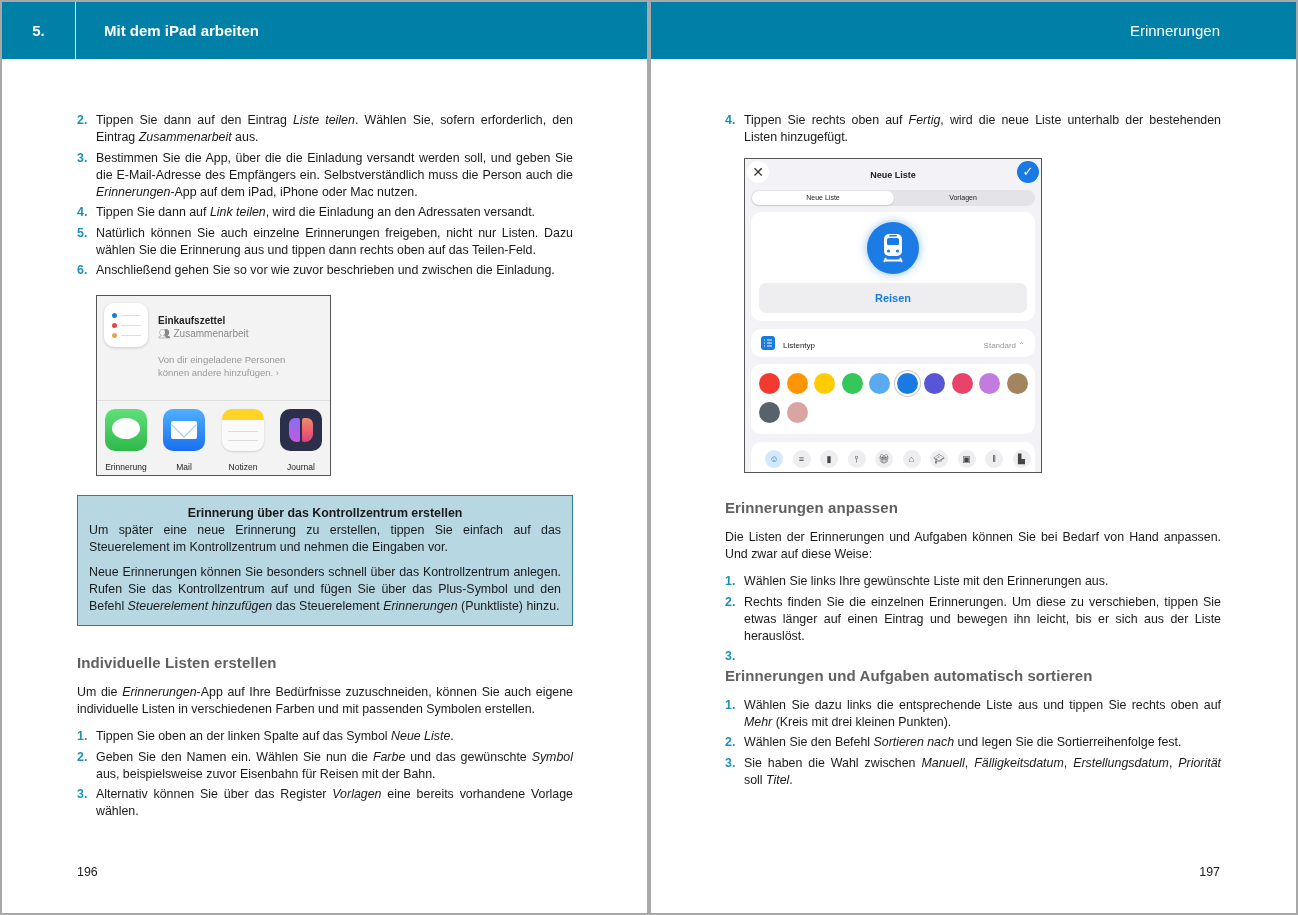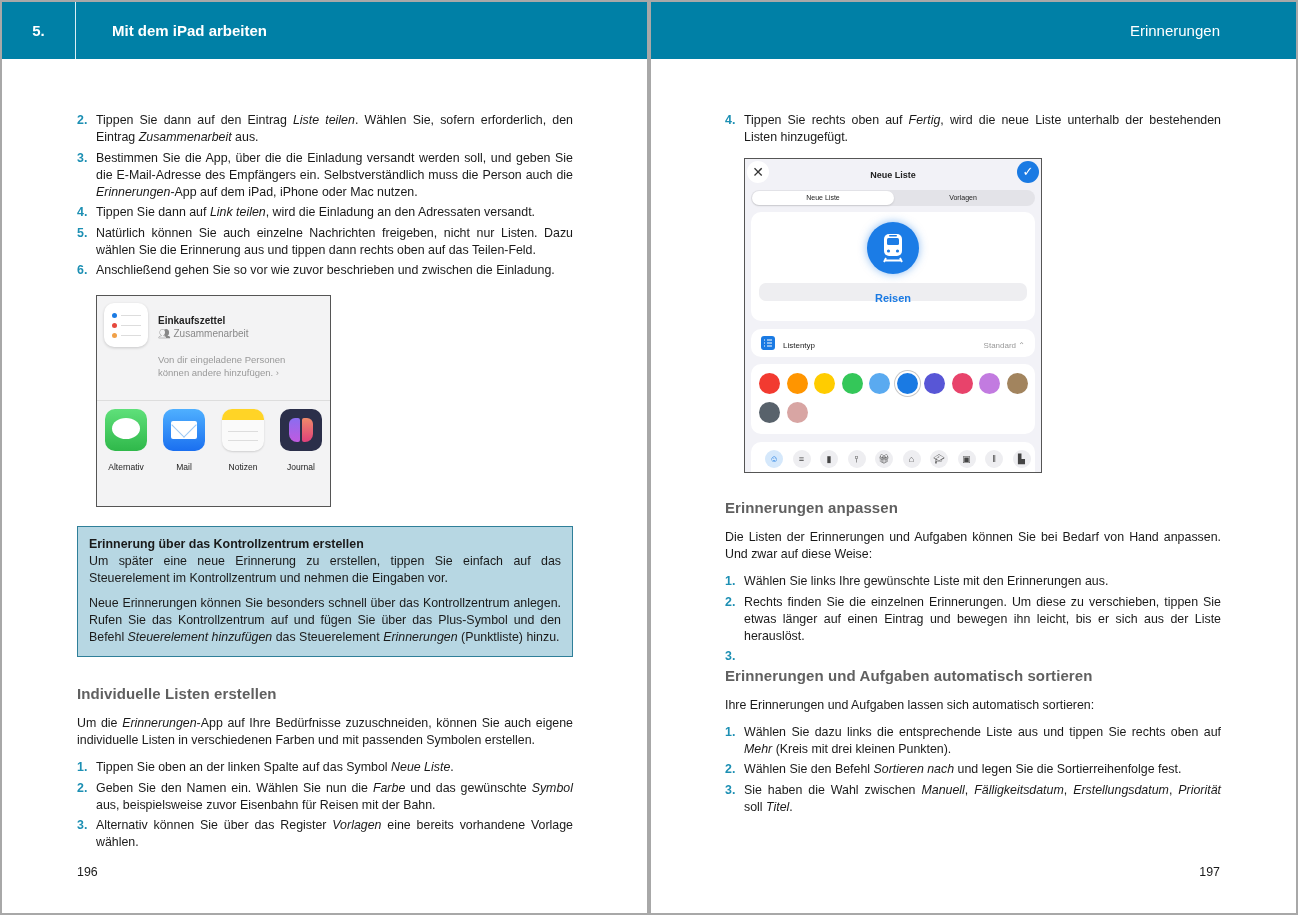--- a/index.html
+++ b/index.html
@@ -6,65 +6,65 @@
   html, body { width: 1298px; height: 915px; overflow: hidden; background: #a8a8a8; }
   body { font-family: "Liberation Sans", sans-serif; color: #1a1a1a; position: relative; }
 
   .page { position: absolute; top: 2px; height: 911px; background: #fff; overflow: hidden; }
   .page-left { left: 2px; width: 645px; }
   .page-right { left: 651px; width: 645px; }
 
   .header { position: absolute; top: 0; left: 0; right: 0; height: 57px; background: #0080a6; color: #fff; }
   .header .chapnum { position: absolute; left: 0; top: 0; width: 74px; height: 57px; border-right: 1px solid #d8eef5;
     font-weight: bold; font-size: 15px; line-height: 57px; text-align: center; }
-  .header .chaptitle { position: absolute; left: 110px; top: 0; line-height: 57px; font-weight: bold; font-size: 15px; text-align: center; }
+  .header .chaptitle { position: absolute; left: 102px; top: 0; line-height: 57px; font-weight: bold; font-size: 15px; text-align: center; }
   .header .rtitle { position: absolute; right: 76px; top: 0; line-height: 57px; font-size: 15px; }
 
   .content { position: absolute; font-size: 12.4px; line-height: 17px; }
   .left-content { left: 75px; width: 496px; top: 110px; }
   .right-content { left: 74px; width: 496px; top: 110px; }
 
   ol.steps { list-style: none; }
   ol.steps li { position: relative; padding-left: 19px; margin-bottom: 3.5px; text-align: justify; }
   ol.steps li .num { position: absolute; left: 0; top: 0; color: #1c8fb3; font-weight: bold; }
   em { font-style: italic; }
 
-  .sharesheet { width: 235px; height: 212px; border: 1px solid #555; margin: 16px 0 0 19px; background: #f3f3f4; position: relative; font-size: 9px; color: #222; }
+  .sharesheet { width: 235px; height: 181px; border: 1px solid #555; margin: 16px 0 0 19px; background: #f3f3f4; position: relative; font-size: 9px; color: #222; }
   .ss-appicon { position: absolute; left: 7px; top: 7px; width: 44px; height: 44px; border-radius: 10px; background: #fff; box-shadow: 0 1px 3px rgba(0,0,0,0.18); }
   .ss-appicon .dot { position: absolute; left: 8px; width: 5px; height: 5px; border-radius: 50%; }
   .ss-appicon .line { position: absolute; left: 17px; width: 20px; height: 1px; background: #ddd; }
   .ss-title { position: absolute; left: 61px; top: 16px; font-weight: bold; font-size: 10px; }
   .ss-sub { position: absolute; left: 61px; top: 29px; color: #888; font-size: 10px; }
   .ss-info { position: absolute; left: 61px; top: 57px; color: #999; font-size: 9.5px; line-height: 13px; }
   .ss-divider { position: absolute; left: 0; right: 0; top: 104px; height: 1px; background: #ddd; }
   .ss-app { position: absolute; top: 113px; width: 48px; text-align: center; }
   .ss-app .ic { width: 42px; height: 42px; border-radius: 10px; margin: 0 auto; position: relative; overflow: hidden; }
   .ss-app .lbl { font-size: 8.5px; margin-top: 8px; color: #222; }
 
   .infobox { margin-top: 19px; background: #b7d7e3; border: 1px solid #2f7f99; padding: 9px 11px 10px 11px; font-size: 12.4px; line-height: 17px; }
-  .infobox .ib-title { font-weight: bold; }
+  .infobox .ib-title { font-weight: bold; text-align: center; }
   .infobox p { text-align: justify; }
   .infobox p + p { margin-top: 8px; }
 
   h2.subhead { color: #606060; font-size: 15px; font-weight: bold; margin-top: 28px; margin-bottom: 13px; letter-spacing: 0.1px; }
   p.body { text-align: justify; margin-bottom: 10px; }
 
   .pagenum { position: absolute; top: 863px; font-size: 12.4px; }
 
   .ipad { width: 298px; height: 315px; border: 1px solid #555; margin: 12px 0 0 19px; background: #f2f2f7; position: relative; overflow: hidden; font-size: 9px; }
   .ip-close { position: absolute; left: 2px; top: 2px; width: 22px; height: 22px; border-radius: 50%; background: #fff; text-align: center; line-height: 22px; font-size: 14px; color: #333; }
   .ip-title { position: absolute; left: 0; right: 0; top: 8px; text-align: center; font-size: 9px; font-weight: bold; color: #222; }
   .ip-done { position: absolute; right: 2px; top: 2px; width: 22px; height: 22px; border-radius: 50%; background: #1a7ae3; color: #fff; text-align: center; line-height: 22px; font-size: 13px; }
   .ip-seg { position: absolute; left: 6px; right: 6px; top: 31px; height: 16px; border-radius: 8px; background: #e3e3e8; font-size: 7px; }
   .ip-seg .s { position: absolute; top: 1px; height: 14px; width: 50%; line-height: 14px; text-align: center; color: #222; }
   .ip-seg .s.active { left: 1px; background: #fff; border-radius: 7px; box-shadow: 0 1px 2px rgba(0,0,0,0.12); }
   .ip-seg .s.inactive { right: 1px; }
   .ip-card1 { position: absolute; left: 6px; right: 6px; top: 53px; height: 109px; background: #fff; border-radius: 10px; }
   .ip-bigicon { position: absolute; left: 116px; top: 10px; width: 52px; height: 52px; border-radius: 50%; background: #1b7ce6; box-shadow: 0 0 8px rgba(27,124,230,0.5); }
-  .ip-name { position: absolute; left: 8px; right: 8px; top: 71px; height: 18px; border-radius: 7px; background: #eeeef1; color: #1a7ae3; font-weight: bold; font-size: 11px; text-align: center; line-height: 30px; }
+  .ip-name { position: absolute; left: 8px; right: 8px; top: 71px; height: 30px; border-radius: 7px; background: #eeeef1; color: #1a7ae3; font-weight: bold; font-size: 11px; text-align: center; line-height: 30px; }
   .ip-card2 { position: absolute; left: 6px; right: 6px; top: 170px; height: 28px; background: #fff; border-radius: 10px; }
   .ip-lt-icon { position: absolute; left: 10px; top: 7px; width: 14px; height: 14px; border-radius: 3px; background: #1a7ae3; }
   .ip-lt-label { position: absolute; left: 32px; top: 8px; font-size: 8px; color: #222; }
   .ip-lt-val { position: absolute; right: 10px; top: 8px; font-size: 8px; color: #999; }
   .ip-card3 { position: absolute; left: 6px; right: 6px; top: 205px; height: 70px; background: #fff; border-radius: 10px; }
   .swatch { position: absolute; width: 21px; height: 21px; border-radius: 50%; }
   .swatch.sel { box-shadow: 0 0 0 2px #fff, 0 0 0 3px #c8c8c8; }
   .ip-card4 { position: absolute; left: 6px; right: 6px; top: 283px; height: 40px; background: #fff; border-radius: 10px; }
   .sym { position: absolute; top: 8px; width: 18px; height: 18px; border-radius: 50%; background: #eeeef1; text-align: center; line-height: 18px; font-size: 9px; color: #444; }
   .sym.sel { background: #d5e8fb; color: #1a7ae3; }
@@ -76,21 +76,21 @@
   <div class="header">
     <div class="chapnum">5.</div>
     <div class="chaptitle">Mit dem iPad arbeiten</div>
   </div>
 
   <div class="content left-content">
     <ol class="steps">
       <li><span class="num">2.</span><span>Tippen Sie dann auf den Eintrag </span><em>Liste teilen</em><span>. Wählen Sie, sofern erforderlich, den Eintrag </span><em>Zusammenarbeit</em><span> aus.</span></li>
       <li><span class="num">3.</span><span>Bestimmen Sie die App, über die die Einladung versandt werden soll, und geben Sie die E-Mail-Adresse des Empfängers ein. Selbstverständlich muss die Person auch die </span><em>Erinnerungen</em><span>-App auf dem iPad, iPhone oder Mac nutzen.</span></li>
       <li><span class="num">4.</span><span>Tippen Sie dann auf </span><em>Link teilen</em><span>, wird die Einladung an den Adressaten versandt.</span></li>
-      <li><span class="num">5.</span><span>Natürlich können Sie auch einzelne Nachrichten freigeben, nicht nur Listen. Dazu wählen Sie die Erinnerung aus und tippen dann rechts oben auf das Teilen-Feld.</span></li>
+      <li><span class="num">5.</span><span>Natürlich können Sie auch einzelne Erinnerungen freigeben, nicht nur Listen. Dazu wählen Sie die Erinnerung aus und tippen dann rechts oben auf das Teilen-Feld.</span></li>
       <li><span class="num">6.</span><span>Anschließend gehen Sie so vor wie zuvor beschrieben und zwischen die Einladung.</span></li>
     </ol>
 
     <div class="sharesheet">
       <div class="ss-appicon">
         <span class="dot" style="top:10px;background:#1a7ae3"></span>
           <span class="line" style="top:12px"></span>
         <span class="dot" style="top:20px;background:#e5483d"></span>
           <span class="line" style="top:22px"></span>
         <span class="dot" style="top:30px;background:#f0a048"></span>
@@ -101,21 +101,21 @@
       <div class="ss-info">
         <div>Von dir eingeladene Personen</div>
         <div>können andere hinzufügen. ›</div>
       </div>
       <div class="ss-divider"></div>
 
       <div class="ss-app" style="left:5px">
         <div class="ic" style="background:linear-gradient(#5fe07a,#2fb84a)">
           <div style="position:absolute;left:7px;top:9px;width:28px;height:21px;border-radius:50%;background:#fff"></div>
         </div>
-        <div class="lbl">Alternativ</div>
+        <div class="lbl">Erinnerung</div>
       </div>
       <div class="ss-app" style="left:63px">
         <div class="ic" style="background:linear-gradient(#4fb0ff,#1a6ff0)">
           <div style="position:absolute;left:8px;top:12px;width:26px;height:18px;background:#fff;border-radius:2px"></div>
           <div style="position:absolute;left:12px;top:7px;width:18px;height:18px;border-right:1px solid #9cc8f5;border-bottom:1px solid #9cc8f5;transform:rotate(45deg)"></div>
         </div>
         <div class="lbl">Mail</div>
       </div>
       <div class="ss-app" style="left:122px">
         <div class="ic" style="background:#fafafa;box-shadow:0 1px 2px rgba(0,0,0,0.15)">
@@ -227,21 +227,20 @@
 
     <h2 class="subhead" style="margin-top:26px">Erinnerungen anpassen</h2>
     <p class="body">Die Listen der Erinnerungen und Aufgaben können Sie bei Bedarf von Hand anpassen. Und zwar auf diese Weise:</p>
     <ol class="steps">
       <li><span class="num">1.</span><span>Wählen Sie links Ihre gewünschte Liste mit den Erinnerungen aus.</span></li>
       <li><span class="num">2.</span><span>Rechts finden Sie die einzelnen Erinnerungen. Um diese zu verschieben, tippen Sie etwas länger auf einen Eintrag und bewegen ihn leicht, bis er sich aus der Liste herauslöst.</span></li>
       <li><span class="num">3.</span></li>
     </ol>
 
     <h2 class="subhead" style="margin-top:22px">Erinnerungen und Aufgaben automatisch sortieren</h2>
-    <p class="body">Ihre Erinnerungen und Aufgaben lassen sich automatisch sortieren:</p>
     <ol class="steps">
       <li><span class="num">1.</span><span>Wählen Sie dazu links die entsprechende Liste aus und tippen Sie rechts oben auf </span><em>Mehr</em><span> (Kreis mit drei kleinen Punkten).</span></li>
       <li><span class="num">2.</span><span>Wählen Sie den Befehl </span><em>Sortieren nach</em><span> und legen Sie die Sortierreihenfolge fest.</span></li>
       <li><span class="num">3.</span><span>Sie haben die Wahl zwischen </span><em>Manuell</em><span>, </span><em>Fälligkeitsdatum</em><span>, </span><em>Erstellungsdatum</em><span>, </span><em>Priorität</em><span> soll </span><em>Titel</em><span>.</span></li>
     </ol>
   </div>
 
   <div class="pagenum" style="right:76px">197</div>
 </div>
 

